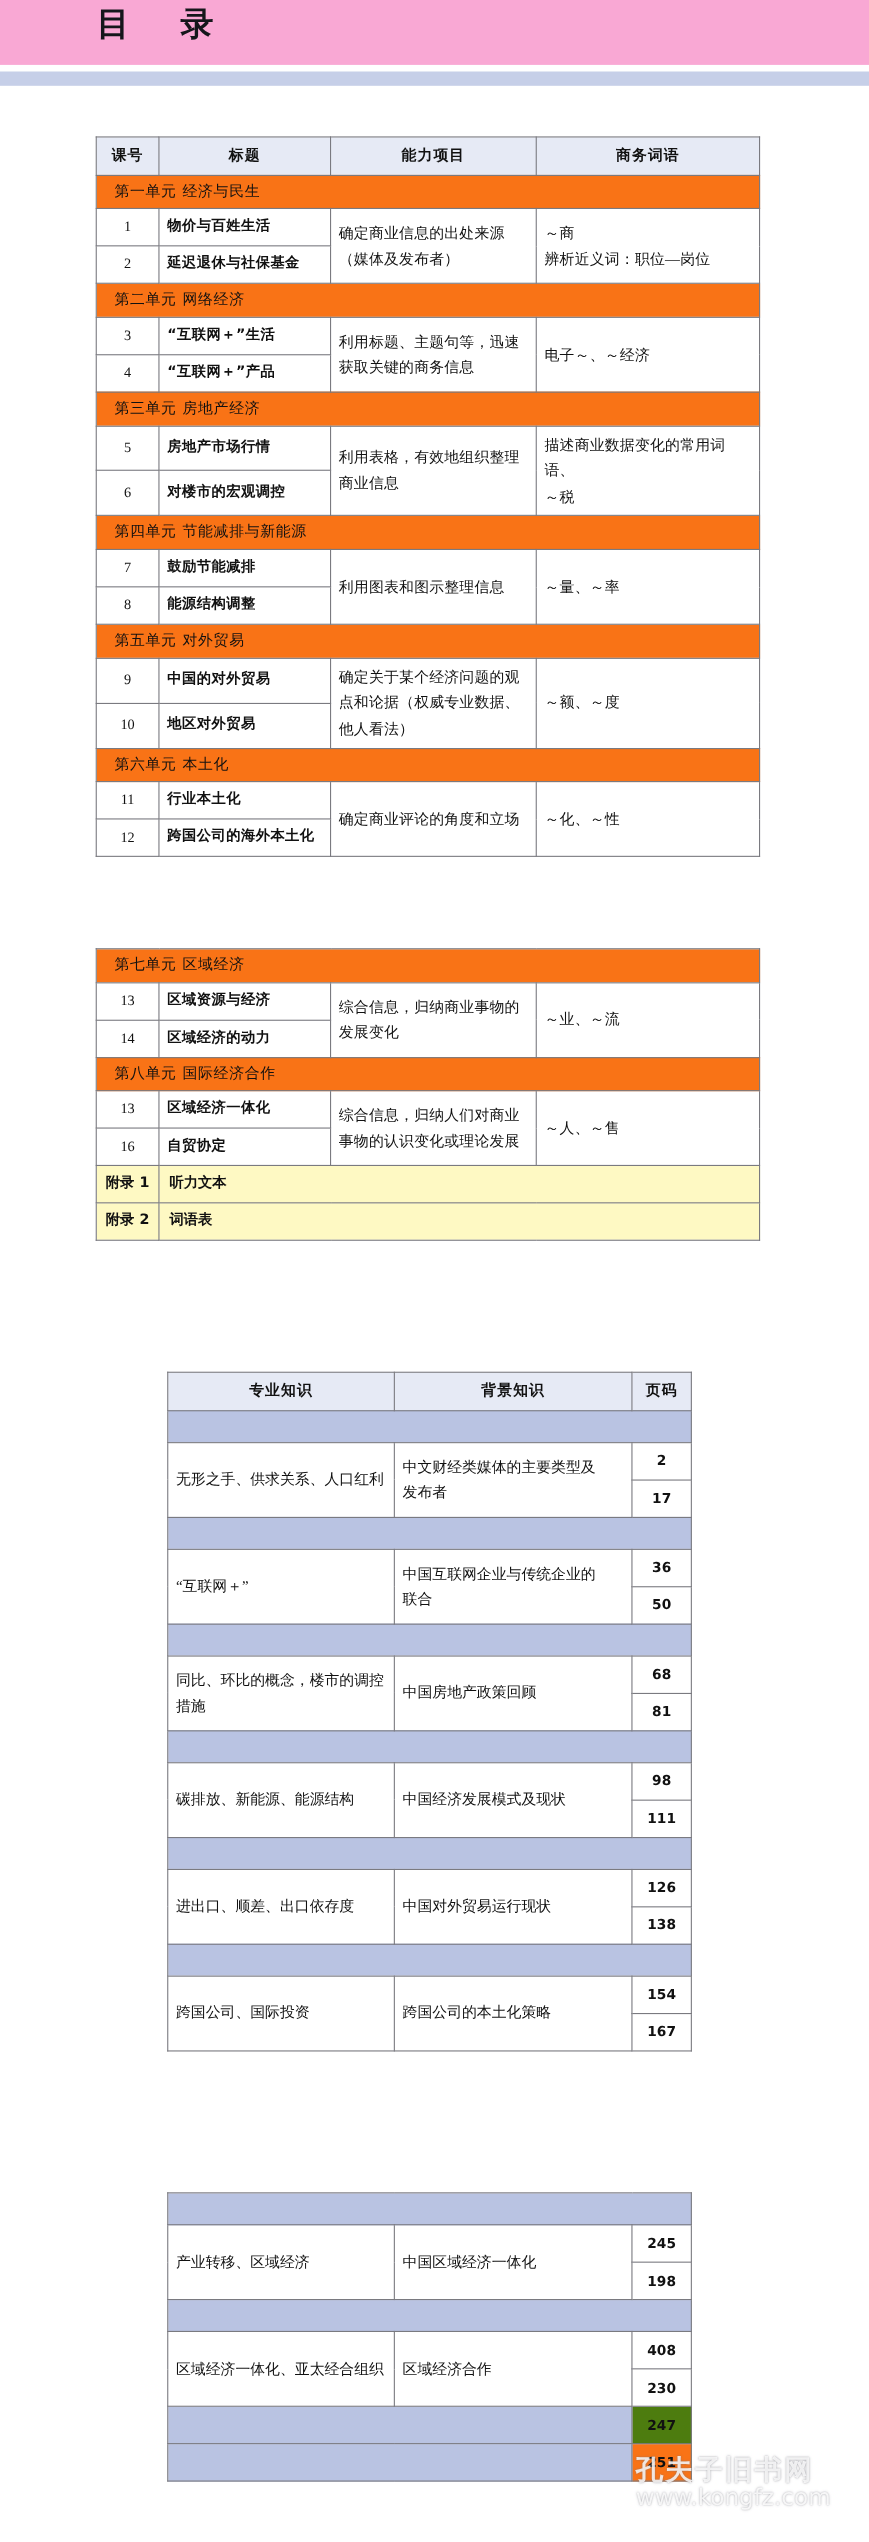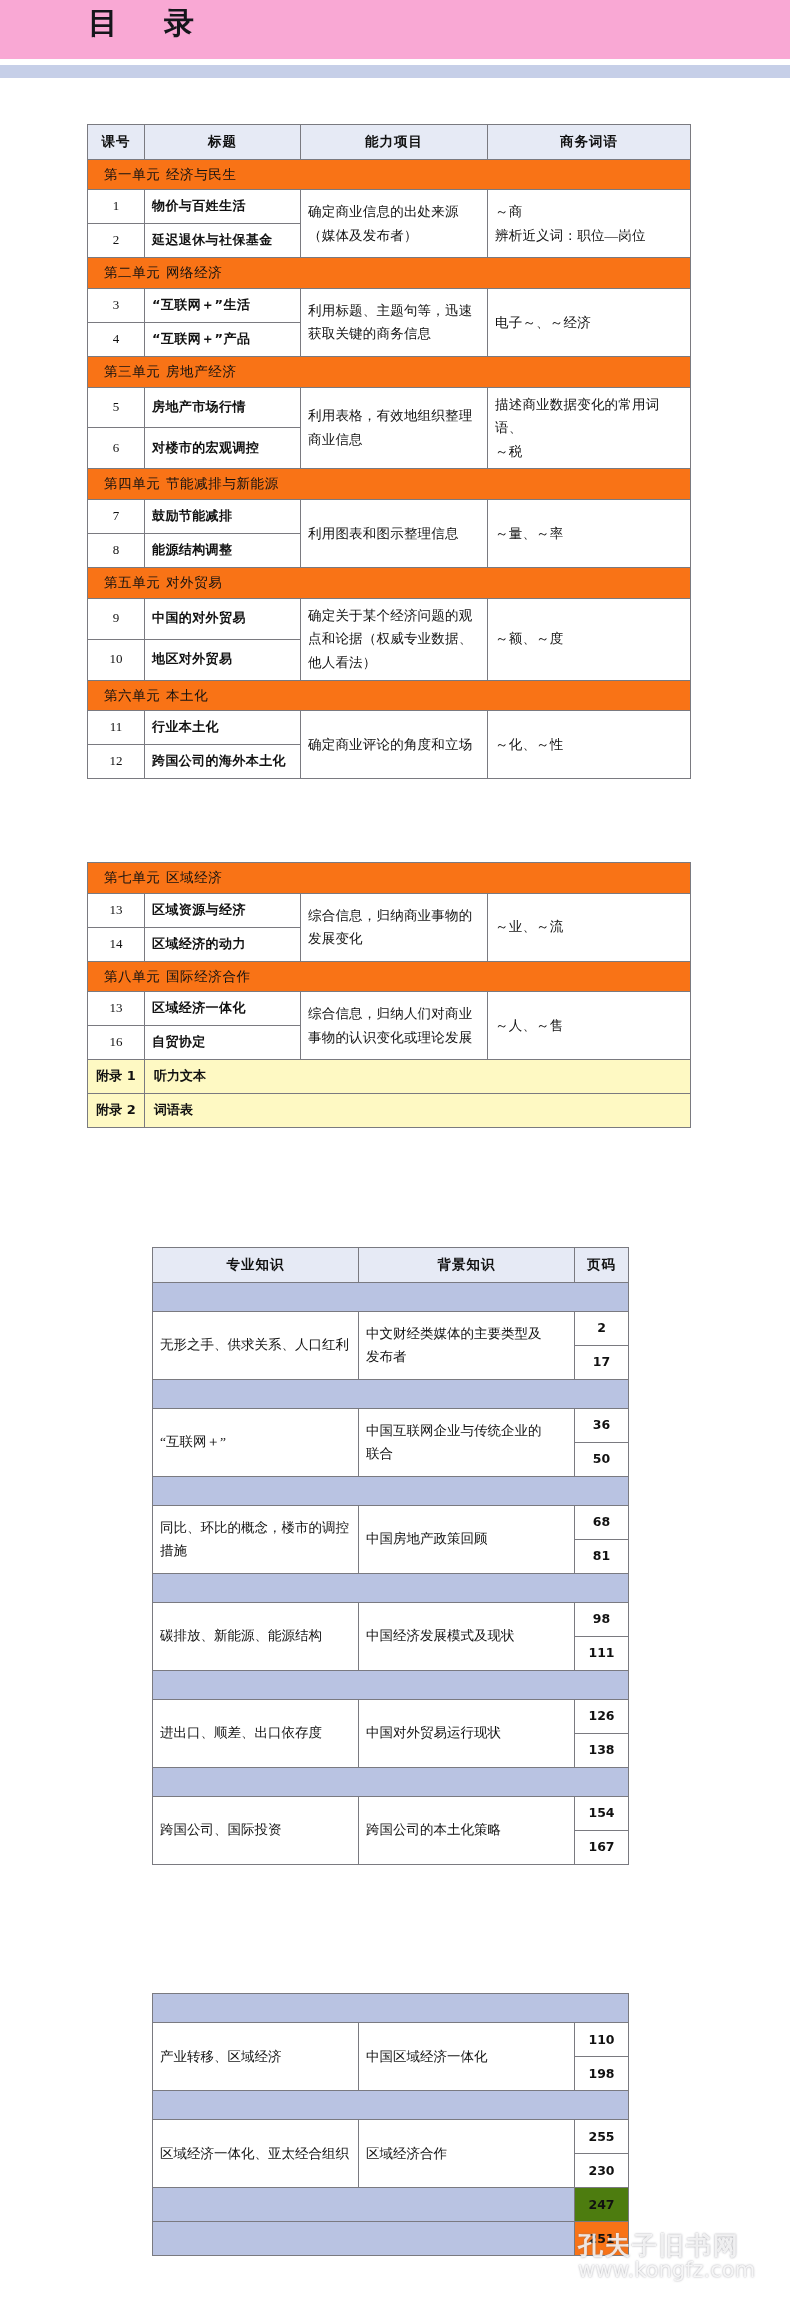--- a/index.html
+++ b/index.html
@@ -533,37 +533,37 @@
     <tr class="spacer-row">
           <td colspan="3"></td>
         </tr>
     <tr>
       <td class="know-cell" rowspan="2">
         <div>产业转移、区域经济</div>
       </td>
       <td class="know-cell" rowspan="2">
         <div>中国区域经济一体化</div>
       </td>
-      <td class="page-cell">110</td>
+      <td class="page-cell">245</td>
     </tr>
     <tr>
       <td class="page-cell">198</td>
     </tr>
 
     <tr class="spacer-row">
           <td colspan="3"></td>
         </tr>
     <tr>
       <td class="know-cell" rowspan="2">
         <div>区域经济一体化、亚太经合组织</div>
       </td>
       <td class="know-cell" rowspan="2">
         <div>区域经济合作</div>
       </td>
-      <td class="page-cell">255</td>
+      <td class="page-cell">408</td>
     </tr>
     <tr>
       <td class="page-cell">230</td>
     </tr>
 
     <tr>
       <td class="spacer-row" style="background:#b9c3e2;height:29px;" colspan="2"></td>
       <td class="page-cell" style="background:#4d7c0f;">247</td>
     </tr>
     <tr>

